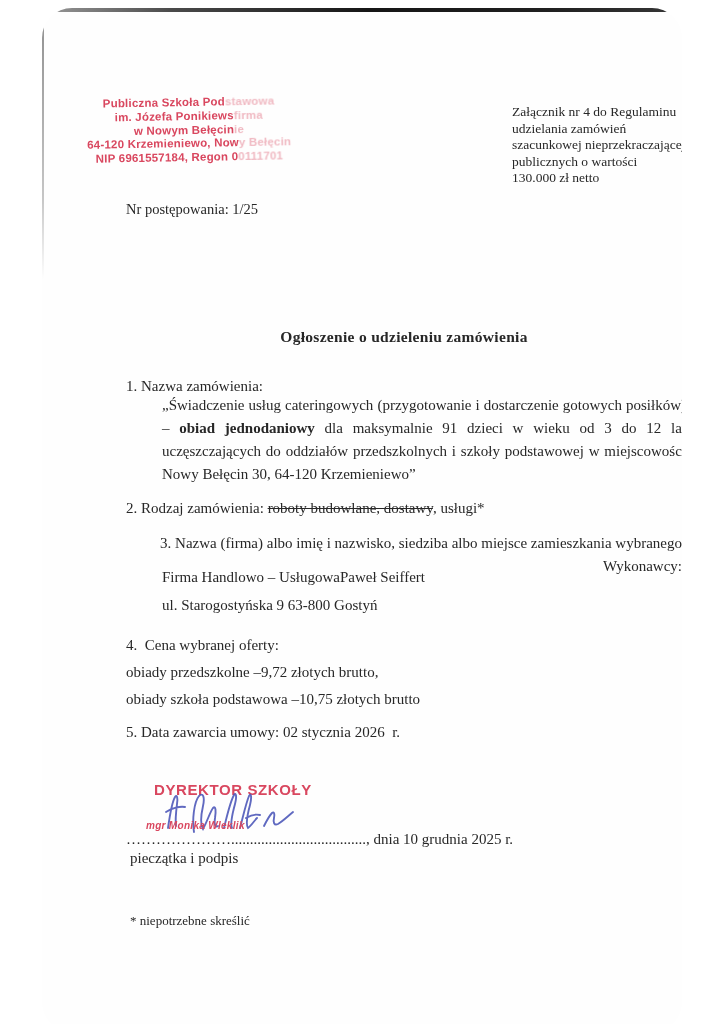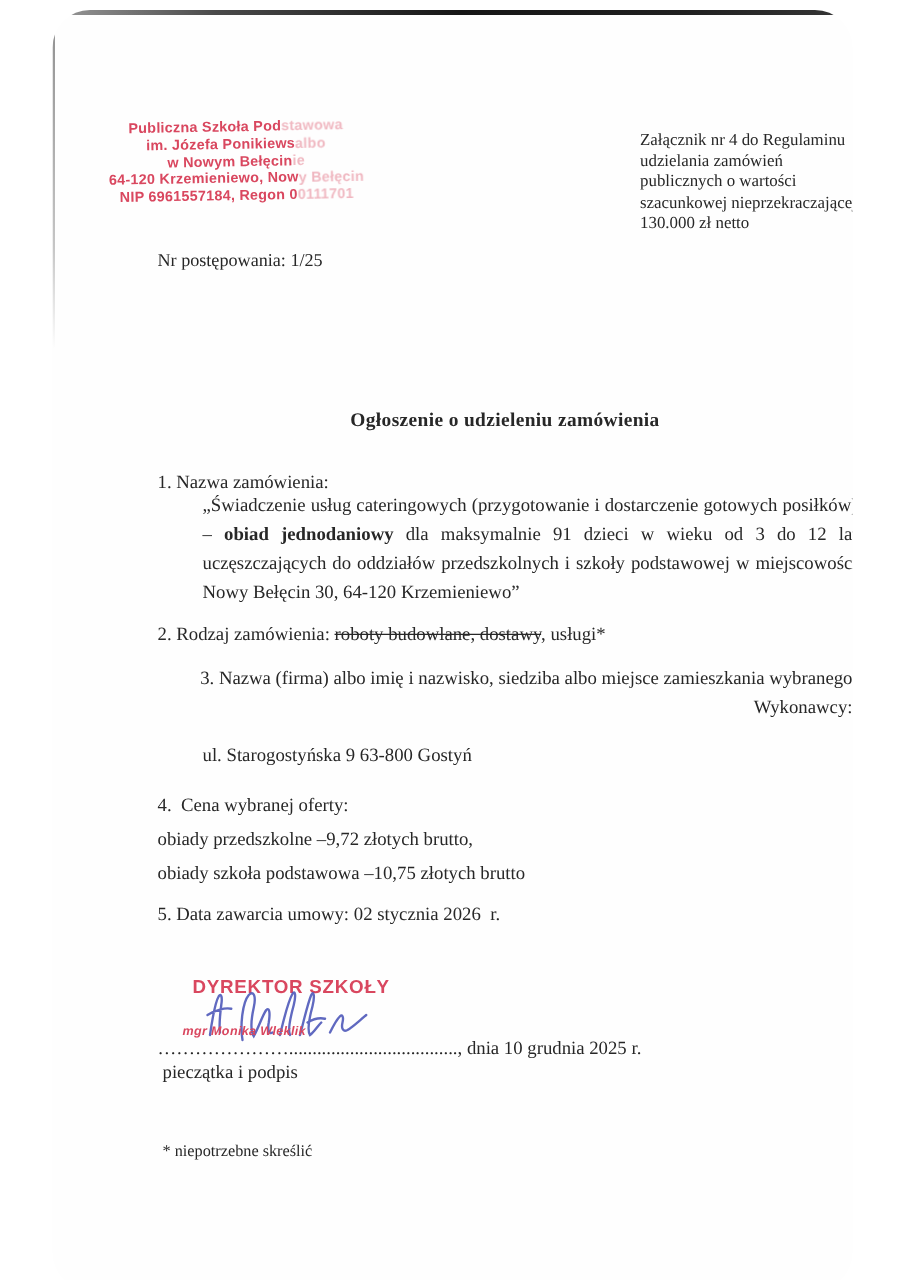--- a/index.html
+++ b/index.html
@@ -96,44 +96,45 @@
 </head>
 <body>
 
 <div class="page">
 
   <div class="edge-top"></div>
   <div class="edge-left"></div>
 
   <div class="school-stamp" style="color: rgb(217, 71, 95);">
     <div><span>Publiczna Szkoła Pod</span><span class="faded">stawowa</span></div>
-    <div><span>im. Józefa Ponikiews</span><span class="faded">albo</span></div>
+    <div><span>im. Józefa Ponikiews</span><span class="faded">firma</span></div>
     <div><span>w Nowym Bełęcin</span><span class="faded">ie</span></div>
     <div><span>64-120 Krzemieniewo, Now</span><span class="faded">y Bełęcin</span></div>
     <div><span>NIP 6961557184, Regon 0</span><span class="faded">0111701</span></div>
   </div>
 
   <div class="attachment-note">
     <div>Załącznik nr 4 do Regulaminu</div>
     <div>udzielania zamówień</div>
+    <div>szacunkowej nieprzekraczającej</div>
     <div>publicznych o wartości</div>
-    <div>szacunkowej nieprzekraczającej</div>
     <div>130.000 zł netto</div>
   </div>
 
   <div class="case-number">Nr postępowania: 1/25</div>
 
   <div class="doc-title">Ogłoszenie o udzieleniu zamówienia</div>
 
   <div class="sec1-label body-text">1. Nazwa zamówienia:</div>
   <div class="sec1-para body-text"><span class="normal">„Świadczenie usług cateringowych (przygotowanie i dostarczenie gotowych posiłków) – </span><span>obiad jednodaniowy</span><span class="normal"> dla maksymalnie 91 dzieci w wieku od 3 do 12 lat uczęszczających do oddziałów przedszkolnych i szkoły podstawowej w miejscowości Nowy Bełęcin 30, 64-120 Krzemieniewo”</span></div>
 
   <div class="sec2 body-text"><span>2. Rodzaj zamówienia: </span><span class="struck">roboty budowlane, dostawy</span><span>, usługi*</span></div>
 
   <div class="sec3-label body-text">3. Nazwa (firma) albo imię i nazwisko, siedziba albo miejsce zamieszkania wybranego Wykonawcy:</div>
+  <div class="contractor-name body-text">Firma Handlowo – UsługowaPaweł Seiffert</div>
   <div class="contractor-addr body-text">ul. Starogostyńska 9 63-800 Gostyń</div>
 
   <div class="sec4-label body-text">4.  Cena wybranej oferty:</div>
   <div class="price-1 body-text">obiady przedszkolne –9,72 złotych brutto,</div>
   <div class="price-2 body-text">obiady szkoła podstawowa –10,75 złotych brutto</div>
 
   <div class="sec5 body-text">5. Data zawarcia umowy: 02 stycznia 2026  r.</div>
 
   <div class="director-stamp" style="color: rgb(217, 71, 95);">DYREKTOR SZKOŁY</div>
 

